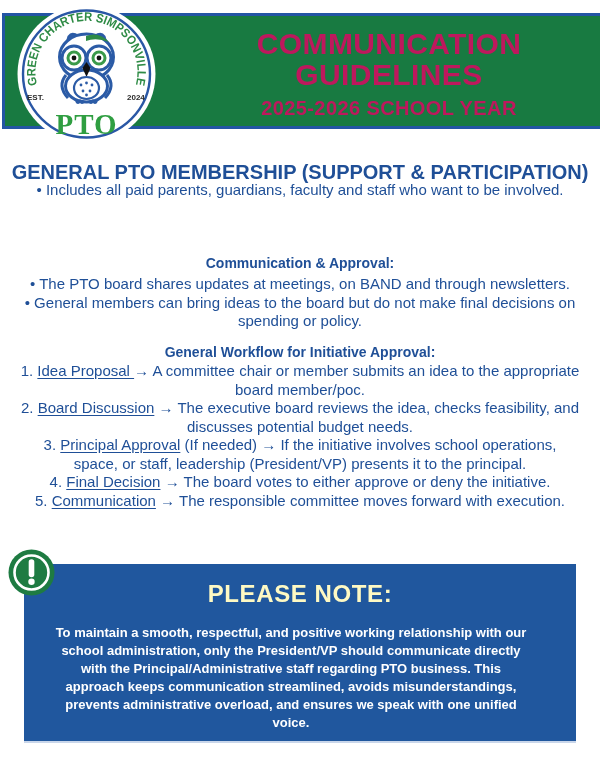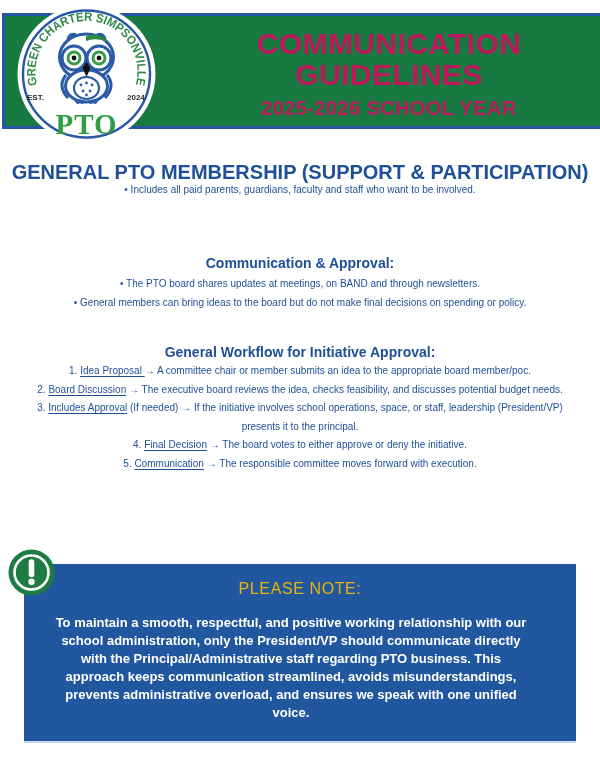--- a/index.html
+++ b/index.html
@@ -12,28 +12,28 @@
   .title-block{position:absolute;left:150px;top:28px;width:410px;text-align:center;color:#be185d;margin-left:34px;}
   .t1{font-size:30px;font-weight:bold;line-height:31px;letter-spacing:.4px;}
   .t2{font-size:20px;font-weight:bold;margin-top:7px;letter-spacing:.4px;}
   .logo{position:absolute;left:16px;top:2px;}
 
   
   .sec-h{position:absolute;left:0;right:0;text-align:center;color:#1f4f97;
          font-weight:bold;font-size:20px;}
   .sec-h.sub{font-size:14px;}
   .sec-b{position:absolute;left:20px;right:20px;text-align:center;color:#1f4f97;
-         font-size:10px;line-height:18.5px;}
+         font-size:15px;line-height:18.5px;}
   .sec-b p{margin:0;}
   .u{text-decoration:underline;text-underline-offset:2px;}
 
   
   .note-box{position:absolute;left:24px;top:564px;width:552px;height:179px;
             background:#20579e;border-bottom:2px solid #c9d6ea;box-sizing:border-box;}
-  .note-h{padding-top:16px;text-align:center;color:#eab308;font-size:16px;font-weight:normal;
+  .note-h{padding-top:16px;text-align:center;color:#fef9c3;font-size:24px;font-weight:bold;
           letter-spacing:.6px;}
   .note-p{width:478px;margin:16px 0 0 28px;text-align:center;color:#fff;
           font-size:13px;font-weight:bold;line-height:18px;}
   .warn{position:absolute;left:8px;top:549px;}
 </style>
 </head>
 <body>
 
 <div class="page">
 
@@ -97,21 +97,21 @@
 
   <div class="sec-h sub" style="top:344px">General Workflow for Initiative Approval:</div>
   <div class="sec-b" style="top:362px">
     <p class="step">
       <span>1. </span><span class="u">Idea Proposal </span><span>→ </span><span>A committee chair or member submits an idea to the appropriate board member/poc.</span>
     </p>
     <p class="step">
       <span>2. </span><span class="u">Board Discussion</span><span> → </span><span>The executive board reviews the idea, checks feasibility, and discusses potential budget needs.</span>
     </p>
     <p class="step">
-      <span>3. </span><span class="u">Includes Approval</span><span> (If needed) → </span><span>If the initiative involves school operations, space, or staff, leadership (President/VP) presents it to the principal.</span>
+      <span>3. </span><span class="u">Principal Approval</span><span> (If needed) → </span><span>If the initiative involves school operations, space, or staff, leadership (President/VP) presents it to the principal.</span>
     </p>
     <p class="step">
       <span>4. </span><span class="u">Final Decision</span><span> → </span><span>The board votes to either approve or deny the initiative.</span>
     </p>
     <p class="step">
       <span>5. </span><span class="u">Communication</span><span> → </span><span>The responsible committee moves forward with execution.</span>
     </p>
   </div>
 
   <div class="note-box">

